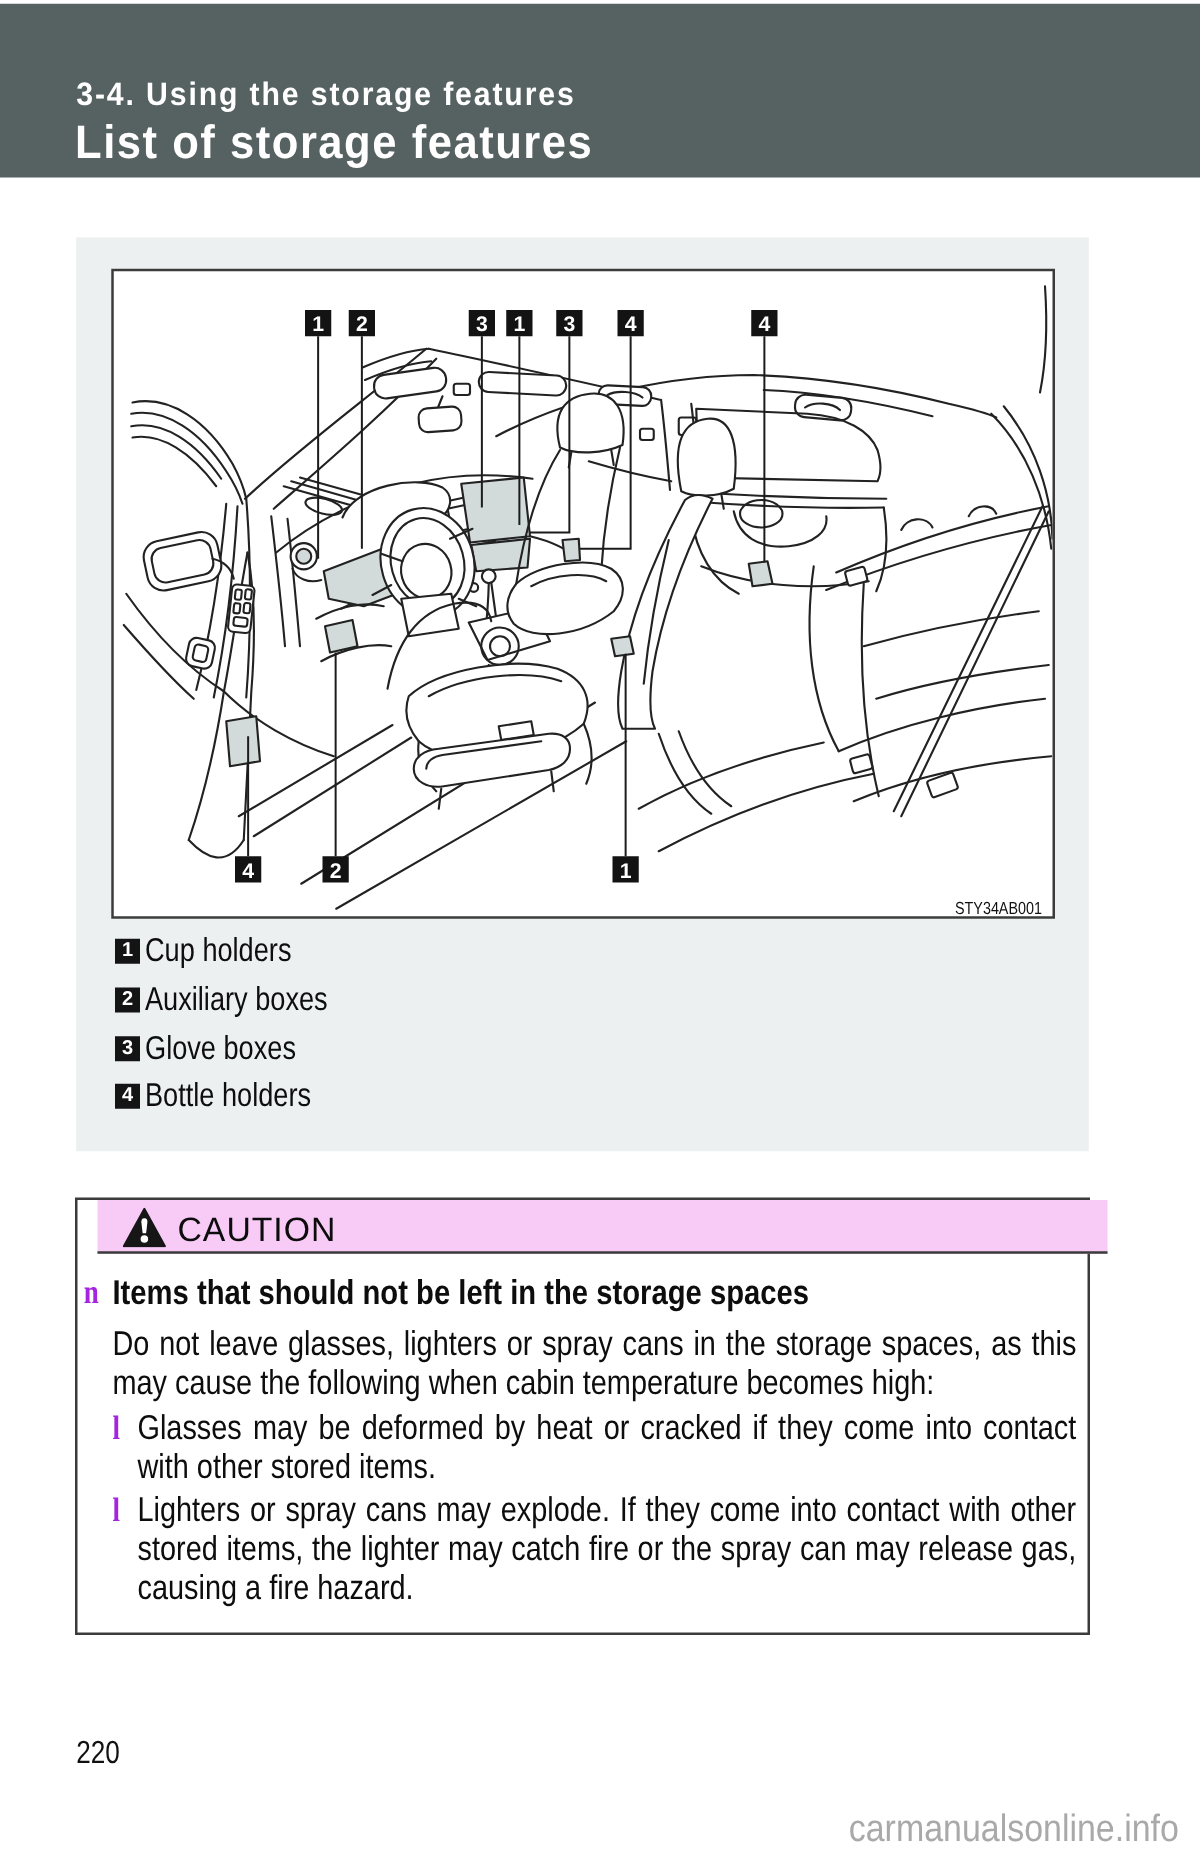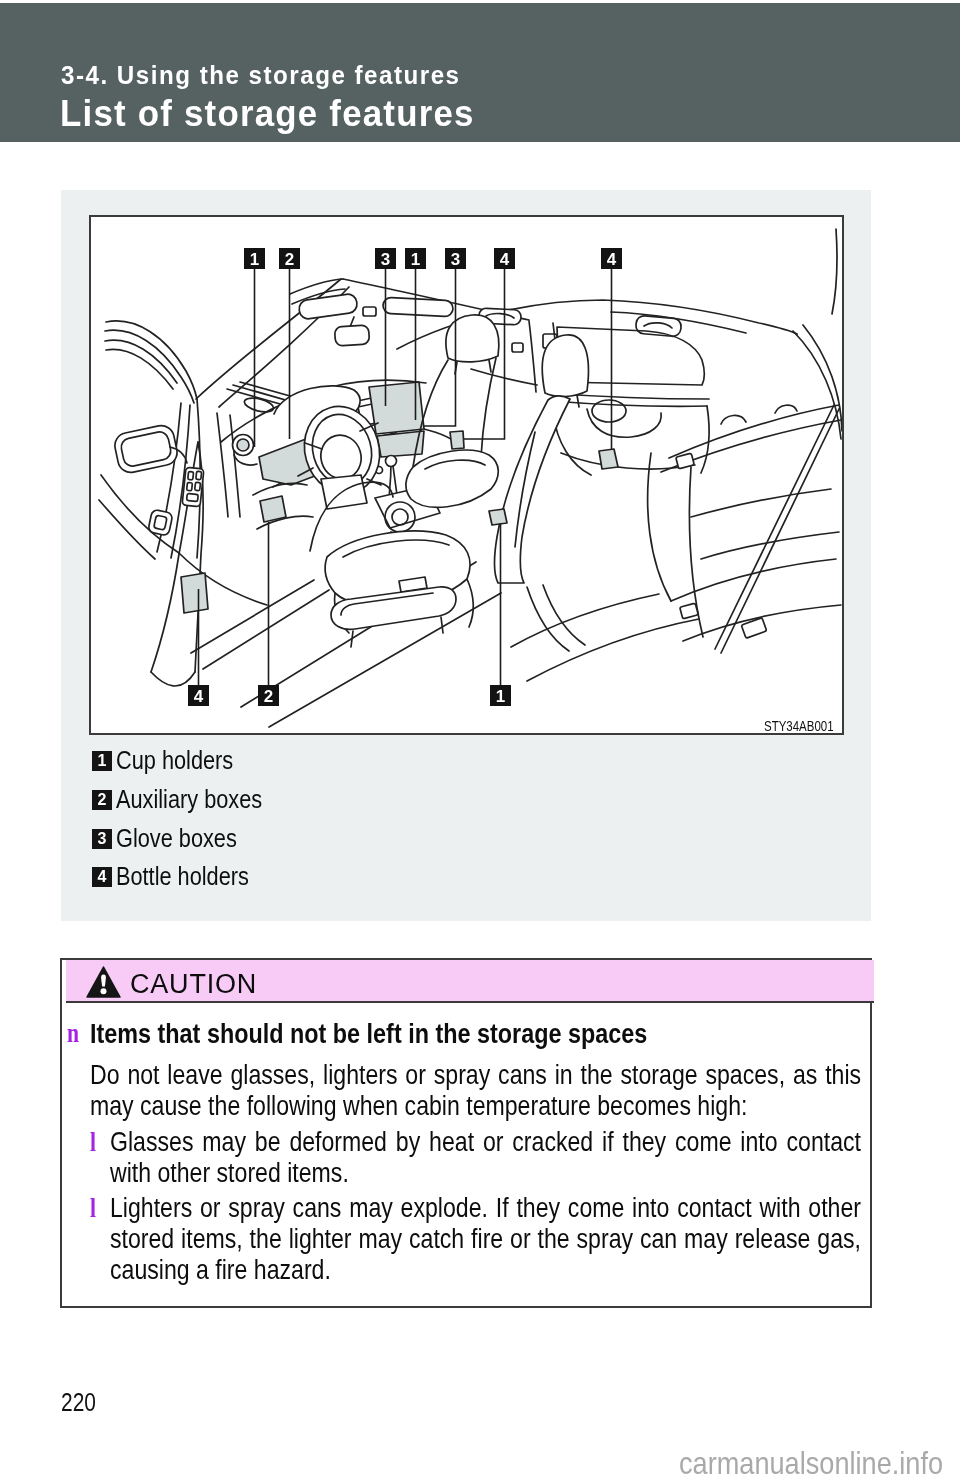--- a/index.html
+++ b/index.html
@@ -7,21 +7,21 @@
 .abs{position:absolute;}
 #band{left:0;top:3px;width:960px;height:139px;background:#566161;}
 #h1a{left:61px;top:60px;font-size:26px;font-weight:bold;color:#fff;letter-spacing:1.6px;white-space:nowrap;transform:scaleX(0.93);transform-origin:0 0;}
 #h1b{left:60px;top:92px;font-size:37.5px;font-weight:bold;color:#fff;letter-spacing:1.3px;white-space:nowrap;transform:scaleX(0.93);transform-origin:0 0;}
 #graybox{left:61px;top:190px;width:810px;height:731px;background:#ecf0f0;}
 #figbox{left:89px;top:215px;width:751px;height:516px;background:#fff;border:2px solid #3b3b3b;}
 #figcode{left:673px;top:501px;font-size:14px;color:#111;transform:scaleX(0.82);transform-origin:0 0;}
 .lsq{width:20px;height:20px;background:#141414;color:#fff;font-size:16px;font-weight:bold;text-align:center;line-height:20px;}
 .ltx{font-size:26.5px;color:#0e0e0e;white-space:nowrap;transform:scaleX(0.82);transform-origin:0 0;}
 #caution{left:60px;top:958px;width:808px;height:346px;border:2px solid #3b3b3b;background:#fff;}
-#chead{left:4px;top:0;width:100%;height:41px;background:#f8cbf7;border-bottom:2px solid #3b3b3b;}
+#chead{left:16px;top:0;width:100%;height:41px;background:#f8cbf7;border-bottom:2px solid #3b3b3b;}
 #ctitle{left:64px;top:9px;font-size:27px;letter-spacing:0.8px;color:#0d0d0d;}
 .cbody{font-size:27.5px;color:#0d0d0d;line-height:31px;text-align:justify;transform:scaleX(0.84);transform-origin:0 0;}
 .mag{font-family:"Liberation Serif",serif;font-weight:bold;color:#a524e0;transform:scaleX(0.8);transform-origin:0 0;}
 #pageno{left:61px;top:1388px;font-size:25.5px;color:#111;transform:scaleX(0.82);transform-origin:0 0;}
 #wmark{left:679px;top:1446px;font-size:30.5px;color:#a9a9a9;transform:scaleX(0.89);transform-origin:0 0;}
 </style>
 </head>
 <body>
 <div class="abs" id="band"></div>
 <div class="abs" id="h1a">3-4. Using the storage features</div>

